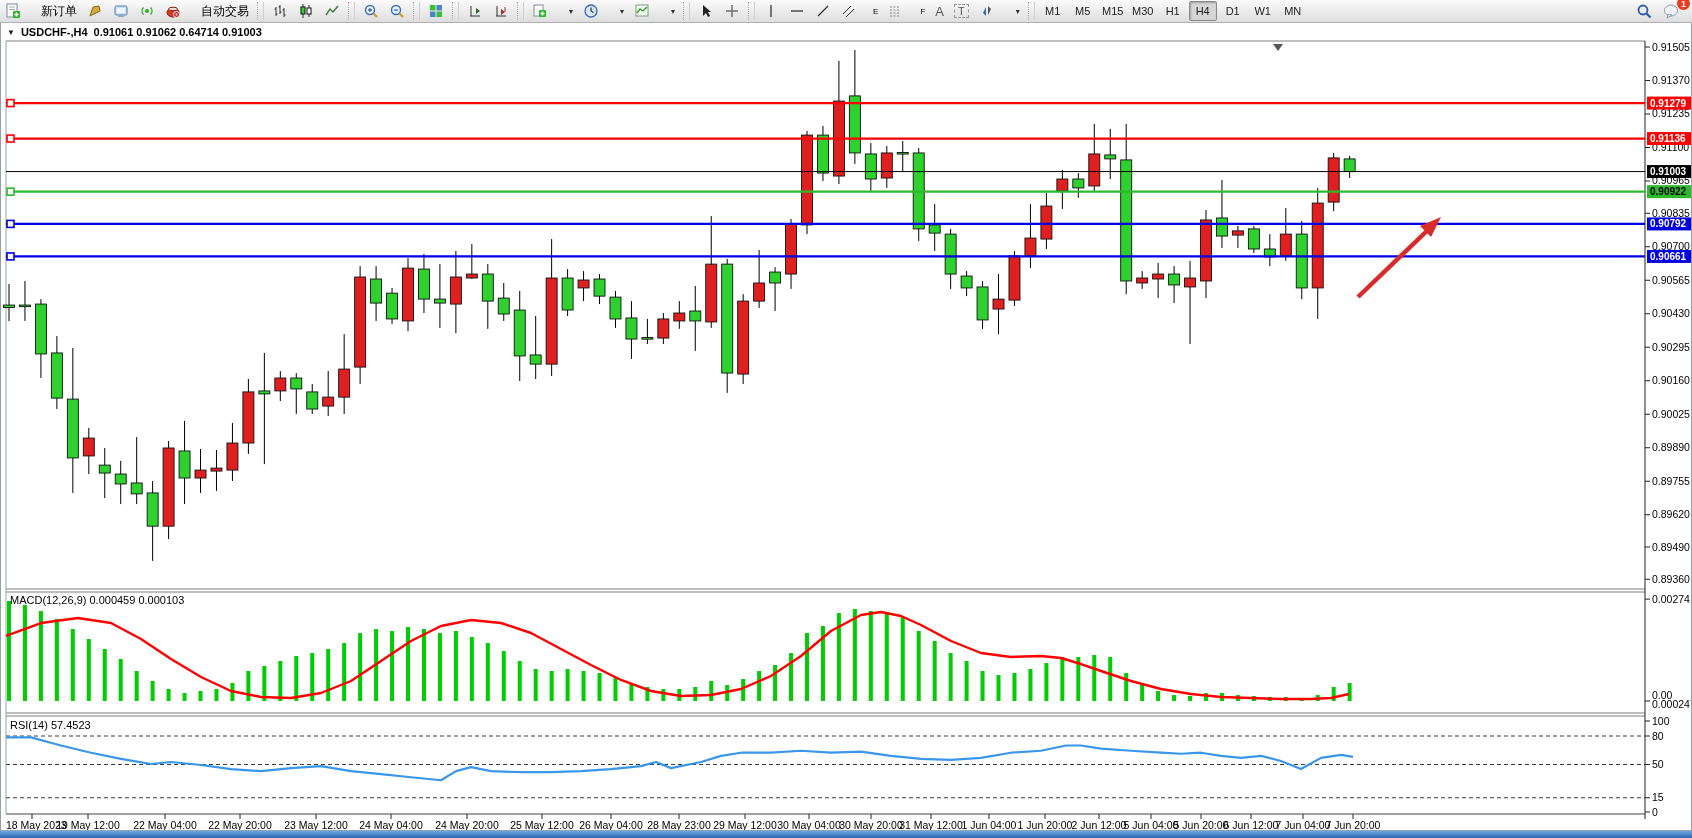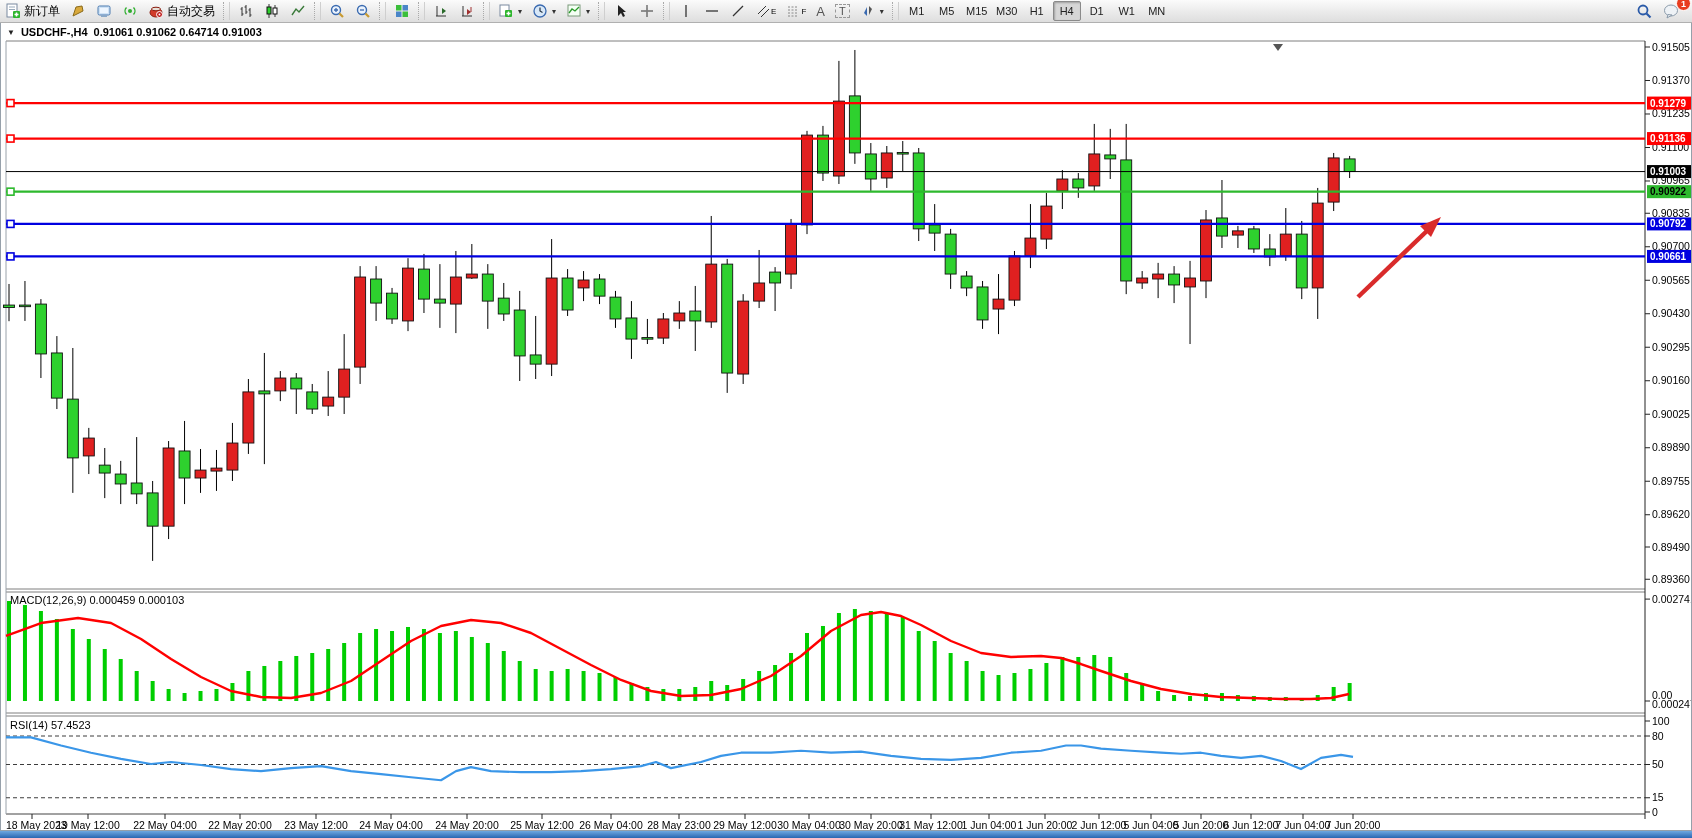--- a/index.html
+++ b/index.html
@@ -2,21 +2,21 @@
 <html><head>
 <meta charset="utf-8">
 <style>
   html,body{margin:0;padding:0;background:#d8d8d8;}
   body{width:1692px;height:838px;overflow:hidden;position:relative;
        font-family:"Liberation Sans","DejaVu Sans",sans-serif;font-size:11px;color:#000;}
   
   #toolbar{position:absolute;left:0;top:0;width:1692px;height:22px;
            background:linear-gradient(#fbfbfb,#e9e9e9 60%,#dedede);
            border-bottom:1px solid #b0b0b0;display:flex;align-items:center;z-index:5;}
-  .tbtn{display:flex;align-items:center;gap:3px;height:20px;padding:0 3px;margin:0 1px;
+  .tbtn{display:flex;align-items:center;gap:20px;height:20px;padding:0 3px;margin:0 1px;
         border:1px solid transparent;border-radius:2px;}
   .tb-sep{width:5px;height:18px;margin:0 3px;border-left:1px dotted #aaa;border-right:1px solid #cfcfcf;}
   .tb-label{font-size:12px;white-space:nowrap;}
   .dd{font-size:8px;color:#333;margin-left:1px;}
   .tf-btn{min-width:26px;height:18px;margin:0 1px;display:flex;align-items:center;justify-content:center;
           font-size:11px;color:#222;border:1px solid transparent;border-radius:2px;}
   .tf-btn.active{background:#d6d6d6;border:1px solid #8a8a8a;box-shadow:inset 1px 1px 2px rgba(0,0,0,.25);}
   #tb-right{margin-left:auto;display:flex;align-items:center;padding-right:6px;}
   .badge{position:absolute;top:-5px;right:-7px;background:#e83c1e;color:#fff;border-radius:8px;
          min-width:13px;height:13px;font-size:9px;font-weight:bold;display:flex;align-items:center;

